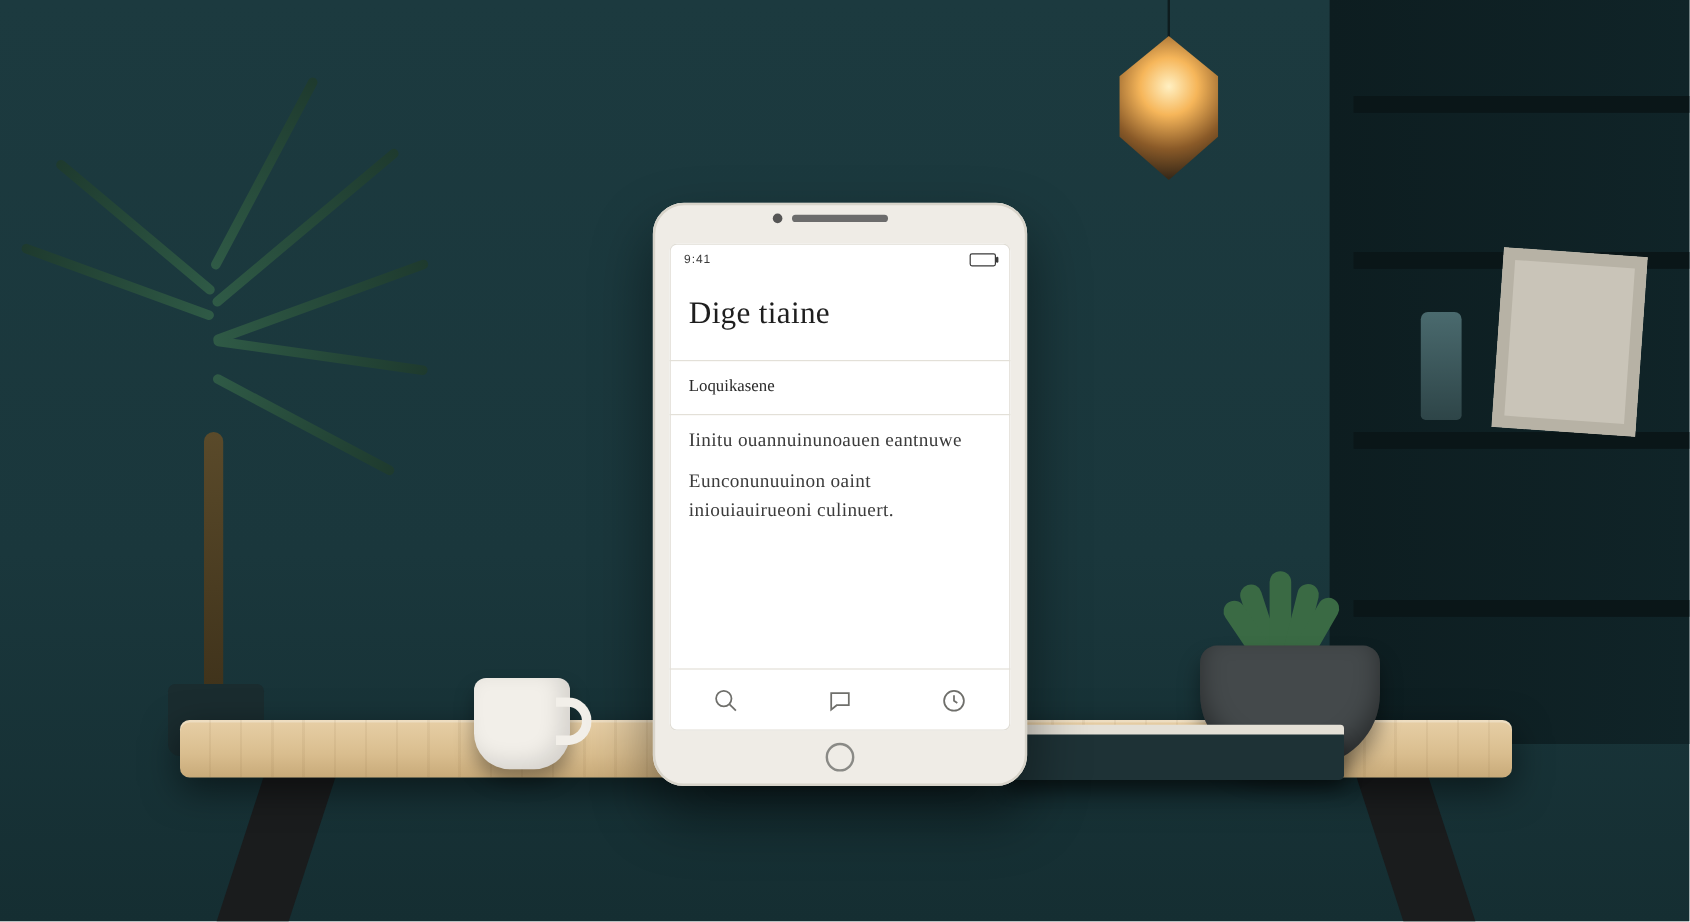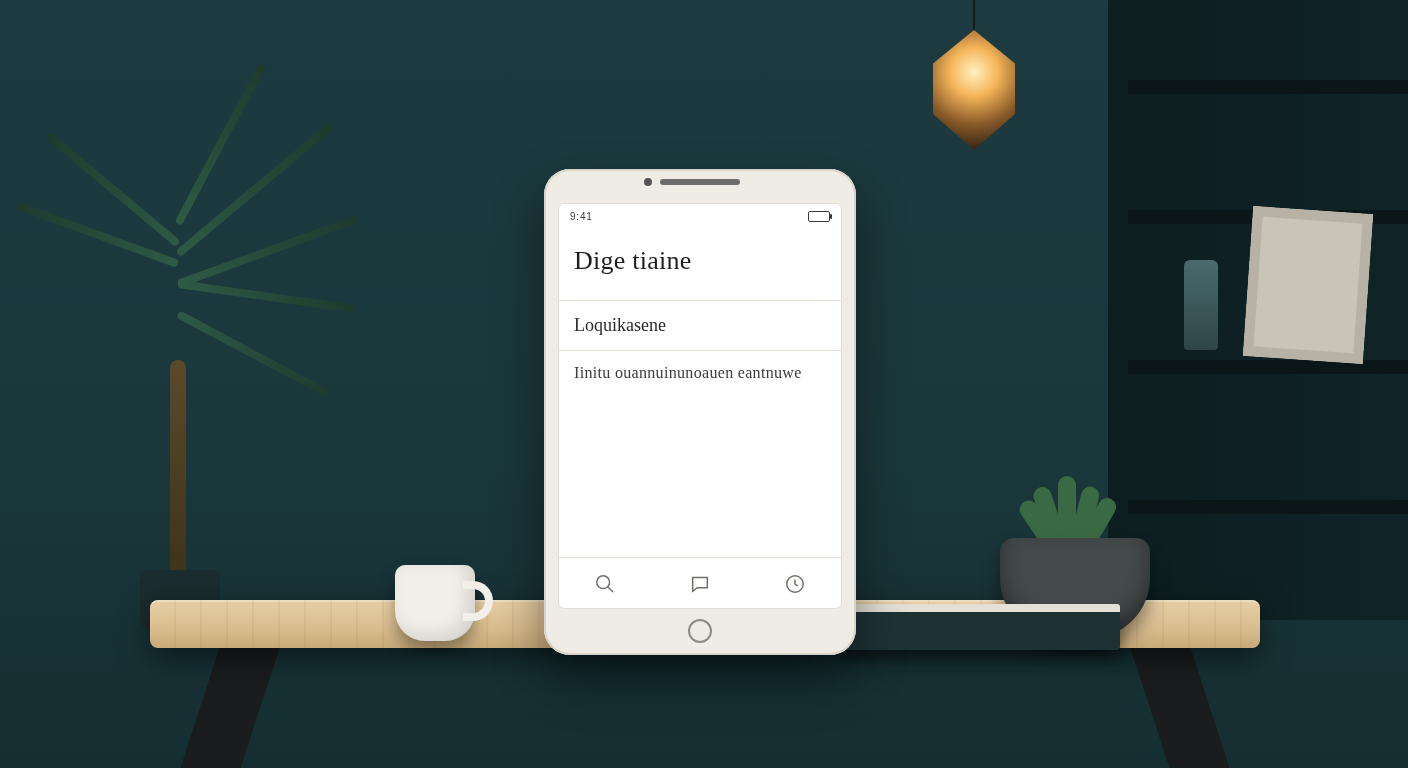--- a/index.html
+++ b/index.html
@@ -70,21 +70,21 @@
     box-shadow:inset 0 0 0 1px #e1ded6;
     display:flex; flex-direction:column;
   }
   .statusbar { display:flex; justify-content:space-between; align-items:center; padding:8px 12px 4px; font-family: -apple-system, Helvetica, Arial, sans-serif; font-size:10px; letter-spacing:.08em; color:#3a3a3a;}
   .battery { width:22px; height:11px; border:1px solid #3a3a3a; border-radius:2px; position:relative;}
   .battery:after{content:"";position:absolute;right:-3px;top:2px;width:2px;height:5px;background:#3a3a3a;border-radius:1px;}
   .heading { padding:20px 32px 24px 16px;}
   .heading .line1 { font-size:26px; color:#1e1e1e; letter-spacing:.01em;}
   .heading .line2 { font-size:26px; color:#1e1e1e; margin-top:6px;}
   .sep { height:1px; background:#e3e0d8; margin:0;}
-  .subhead { padding:14px 16px; font-size:18px; color:#2a2a2a;}
+  .subhead { padding:14px 16px; font-size:14px; color:#2a2a2a;}
   .para { padding:10px 16px 0; font-size:16px; line-height:1.5; color:#3b3b3b; letter-spacing:.02em;}
   .spacer { flex:1; }
   .tabbar { display:flex; justify-content:space-around; align-items:center; height:52px; border-top:1px solid #e3e0d8;}
   .tabbar .icon { width:22px; height:22px; color:#6f6f6b; }
   .tabbar .icon svg { width:100%; height:100%; stroke:#6f6f6b; fill:none; stroke-width:1.6;}
 </style>
 </head>
 <body>
 
 <div class="scene">
@@ -149,20 +149,21 @@
 
       <div class="heading">
         <div class="line1">Dige tiaine</div>
       </div>
 
       <div class="sep"></div>
       <div class="subhead">Loquikasene</div>
       <div class="sep"></div>
 
       <div class="para">Iinitu ouannuinunoauen eantnuwe</div>
+      <div class="para">Eunconunuuinon oaint iniouiauirueoni culinuert.</div>
 
       <div class="spacer"></div>
 
       <div class="tabbar">
         <span class="icon">
           <svg viewBox="0 0 24 24">
               <circle cx="10" cy="10" r="7"></circle>
               <line x1="15" y1="15" x2="21" y2="21"></line>
             </svg>
         </span>

